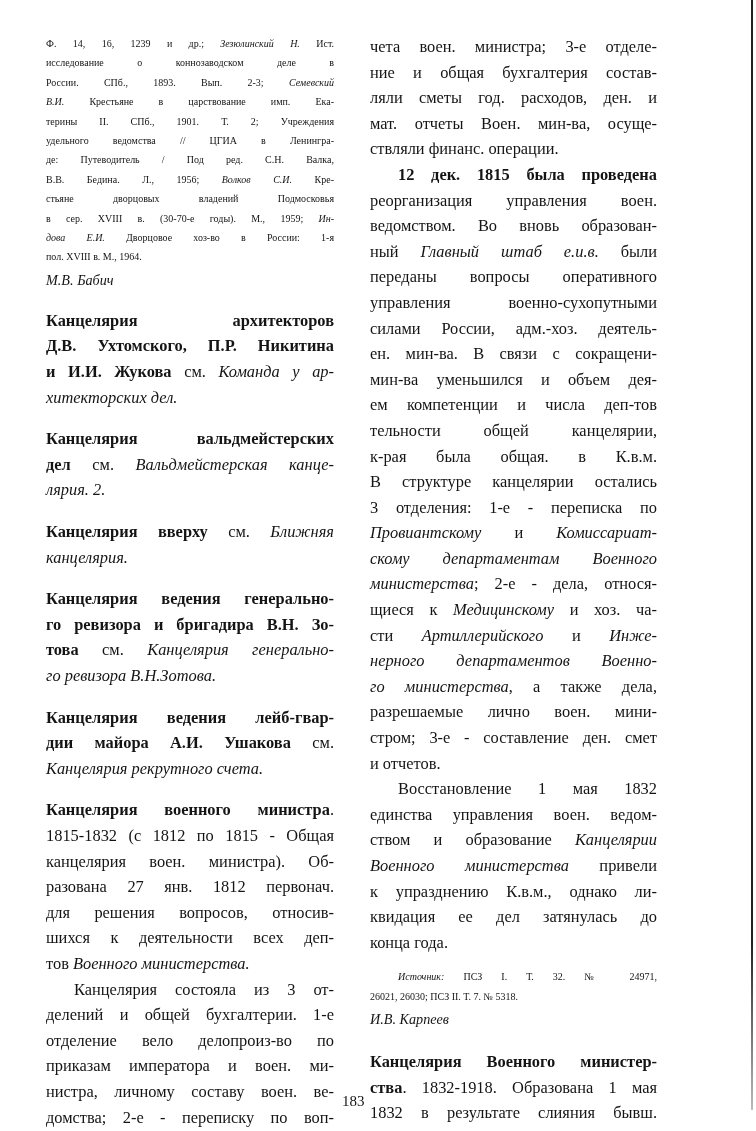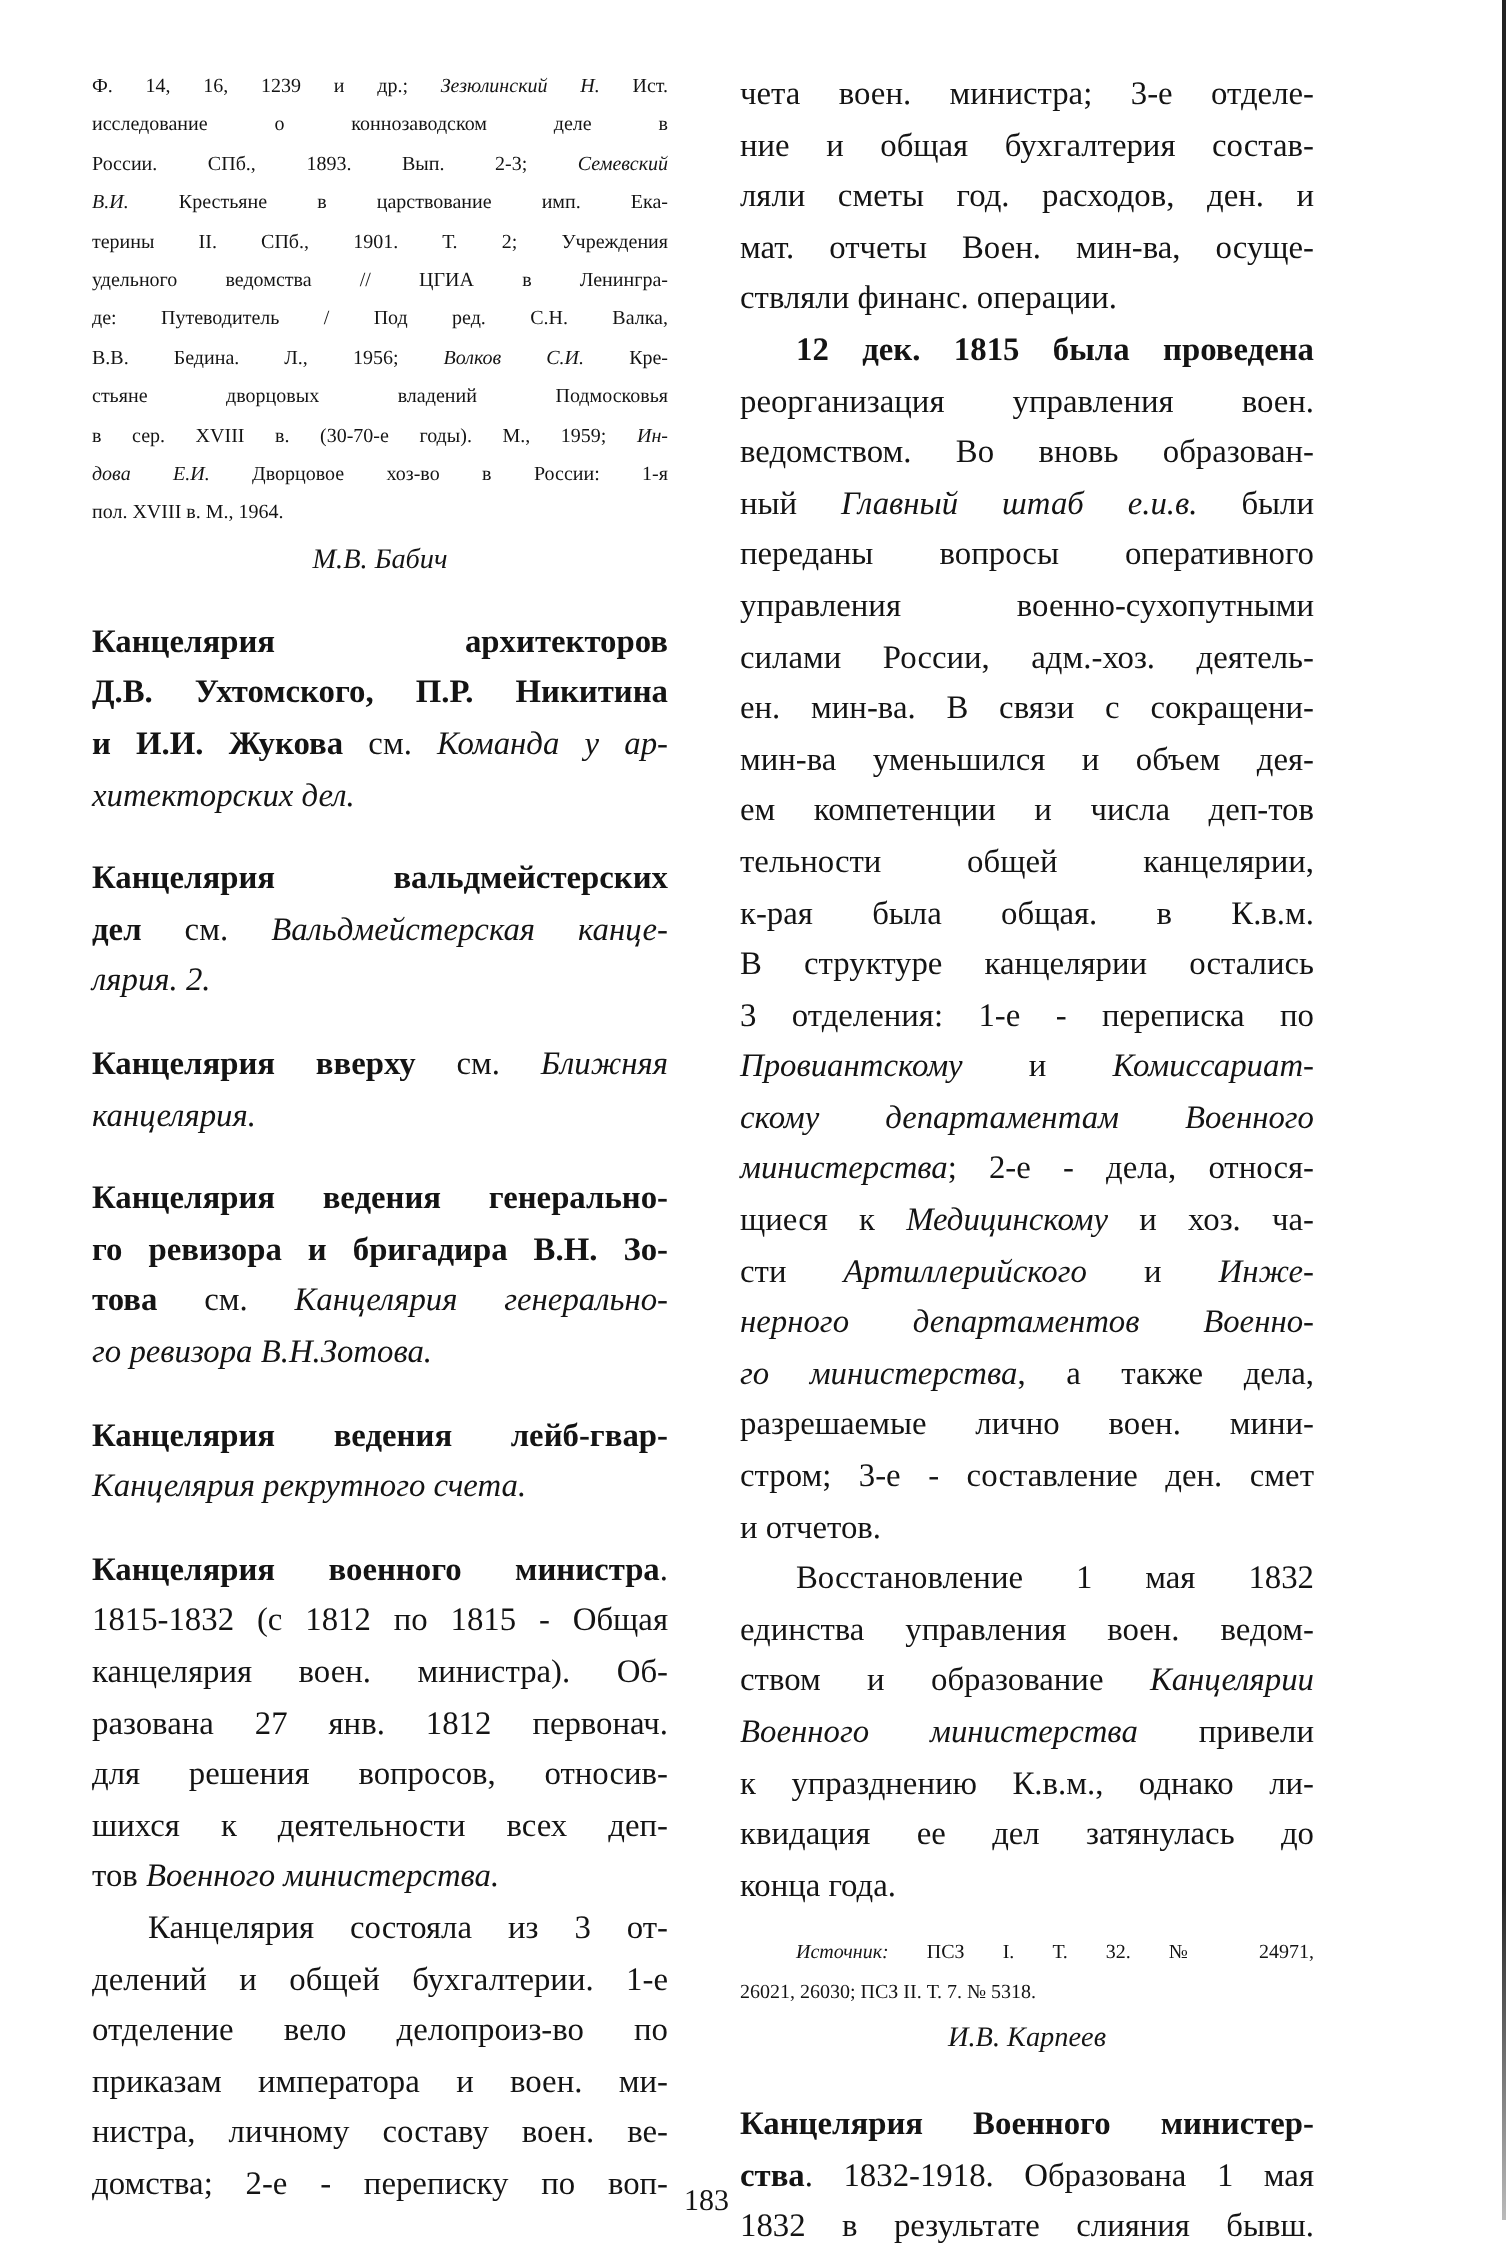--- a/index.html
+++ b/index.html
@@ -12,21 +12,21 @@
     position: absolute;
     top: 34px;
     font-size: 16.4px;
     line-height: 25.6px;
     text-align: justify;
     hyphens: manual;
   }
   .col-left { left: 46px; width: 288px; }
   .col-right { left: 370px; width: 287px; }
   .ref { font-size: 10px; line-height: 19.4px; }
-  .ref-right { text-align: center; font-size: 14.2px; line-height: 19px; font-style: italic; margin-top: 4px; }
+  .ref-right { text-align: left; font-size: 14.2px; line-height: 19px; font-style: italic; margin-top: 4px; }
   .entry { margin-top: 16px; }
   .entry-first { margin-top: 18px; }
   b { font-weight: bold; }
   i { font-style: italic; }
   .line { display: block; text-align: justify; text-align-last: justify; white-space: nowrap; }
   .line.last { text-align-last: left; }
   .page-num {
     position: absolute; left: 342px; top: 1093px;
     font-size: 15px;
   }
@@ -72,20 +72,21 @@
       <span class="line last"><i>канцелярия.</i></span>
     </div>
   <div class="entry">
       <span class="line"><b>Канцелярия ведения генерально-</b></span>
       <span class="line"><b>го ревизора и бригадира В.Н. Зо-</b></span>
       <span class="line"><b>това</b><span> см. </span><i>Канцелярия генерально-</i></span>
       <span class="line last"><i>го ревизора В.Н.Зотова.</i></span>
     </div>
   <div class="entry">
       <span class="line"><b>Канцелярия  ведения  лейб-гвар-</b></span>
+      <span class="line"><b>дии  майора  А.И.  Ушакова</b><span>  см.</span></span>
       <span class="line last"><i>Канцелярия рекрутного счета.</i></span>
     </div>
   <div class="entry">
     <div>
         <span class="line"><b>Канцелярия  военного  министра</b><span>.</span></span>
         <span class="line"><span>1815-1832 (с 1812 по 1815 - Общая</span></span>
         <span class="line"><span>канцелярия  воен.  министра).  Об-</span></span>
         <span class="line"><span>разована  27  янв.  1812  первонач.</span></span>
         <span class="line"><span>для  решения  вопросов,  относив-</span></span>
         <span class="line"><span>шихся  к  деятельности  всех  деп-</span></span>

